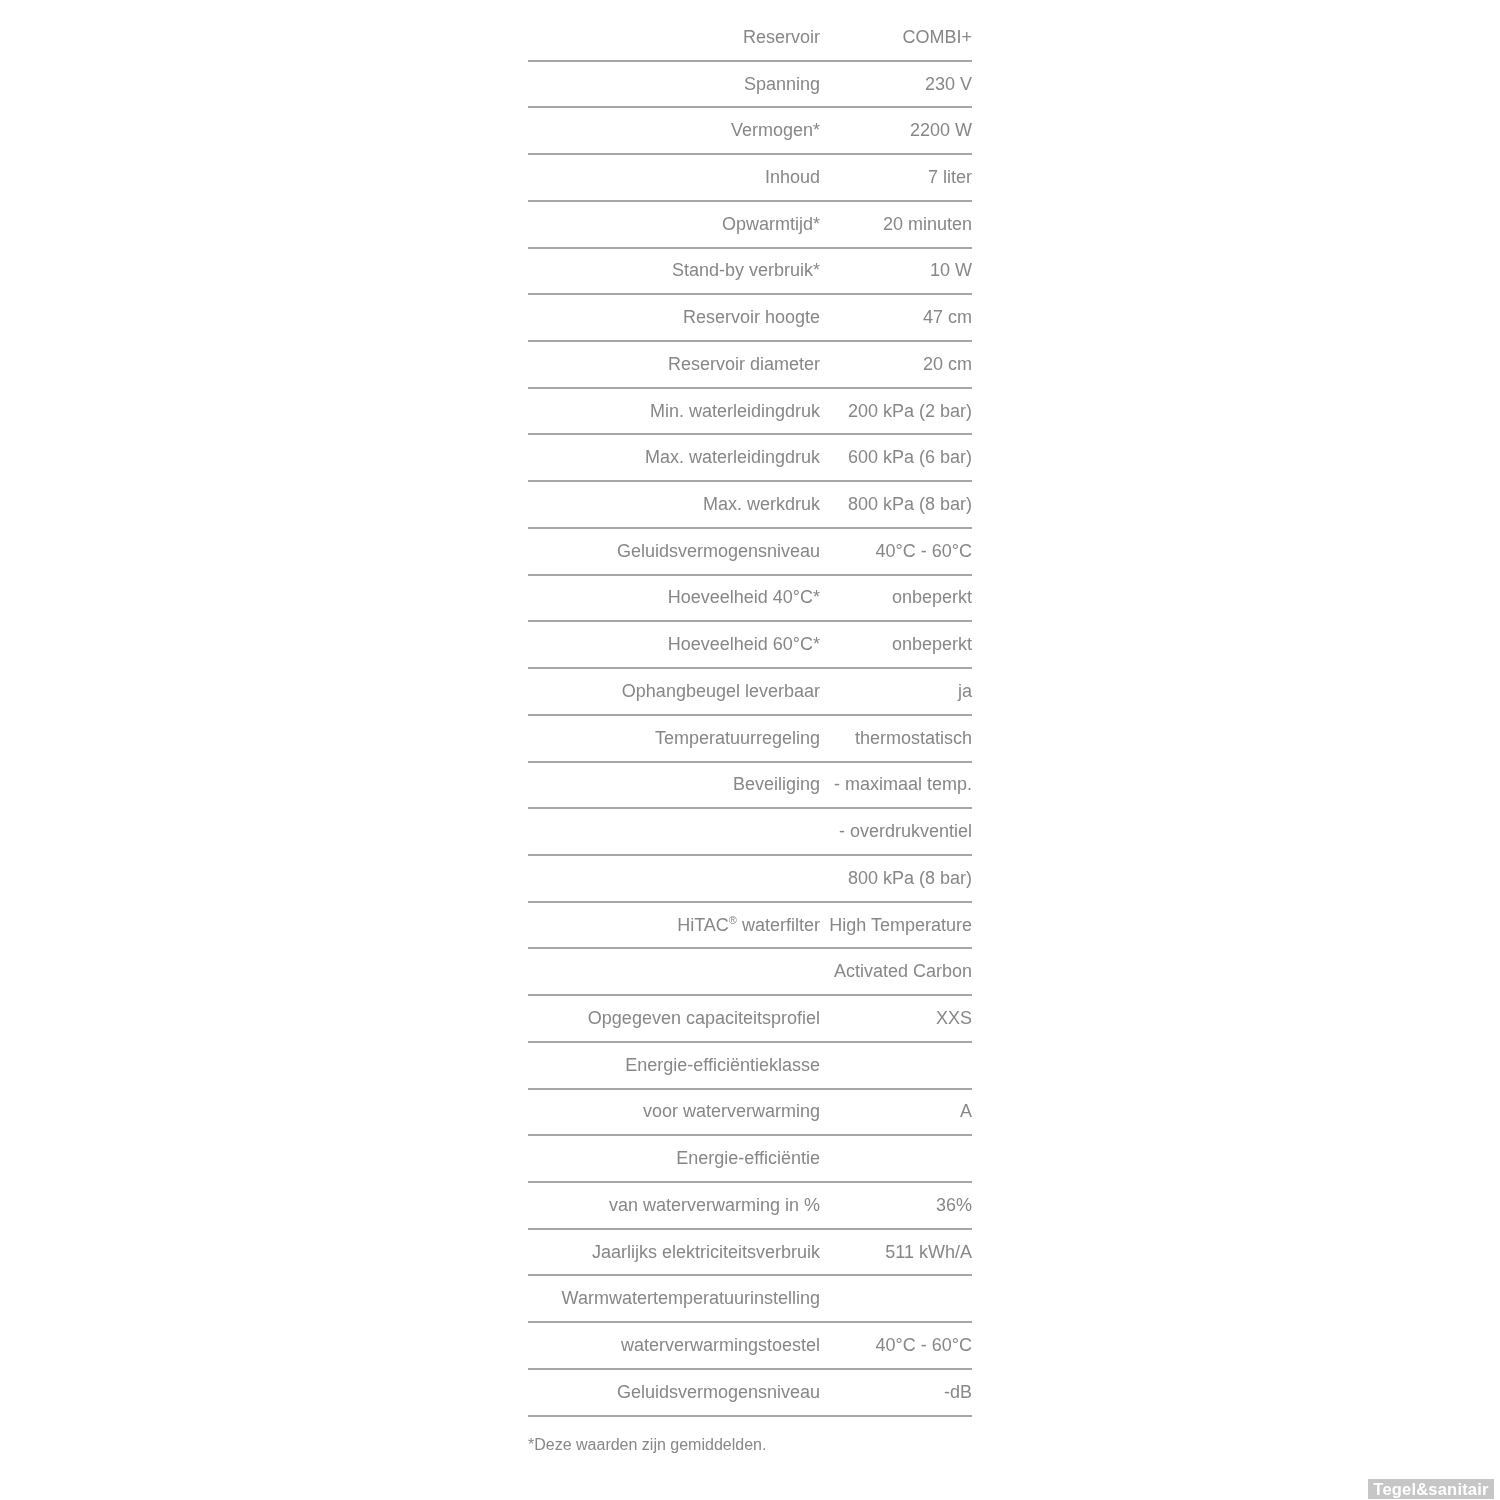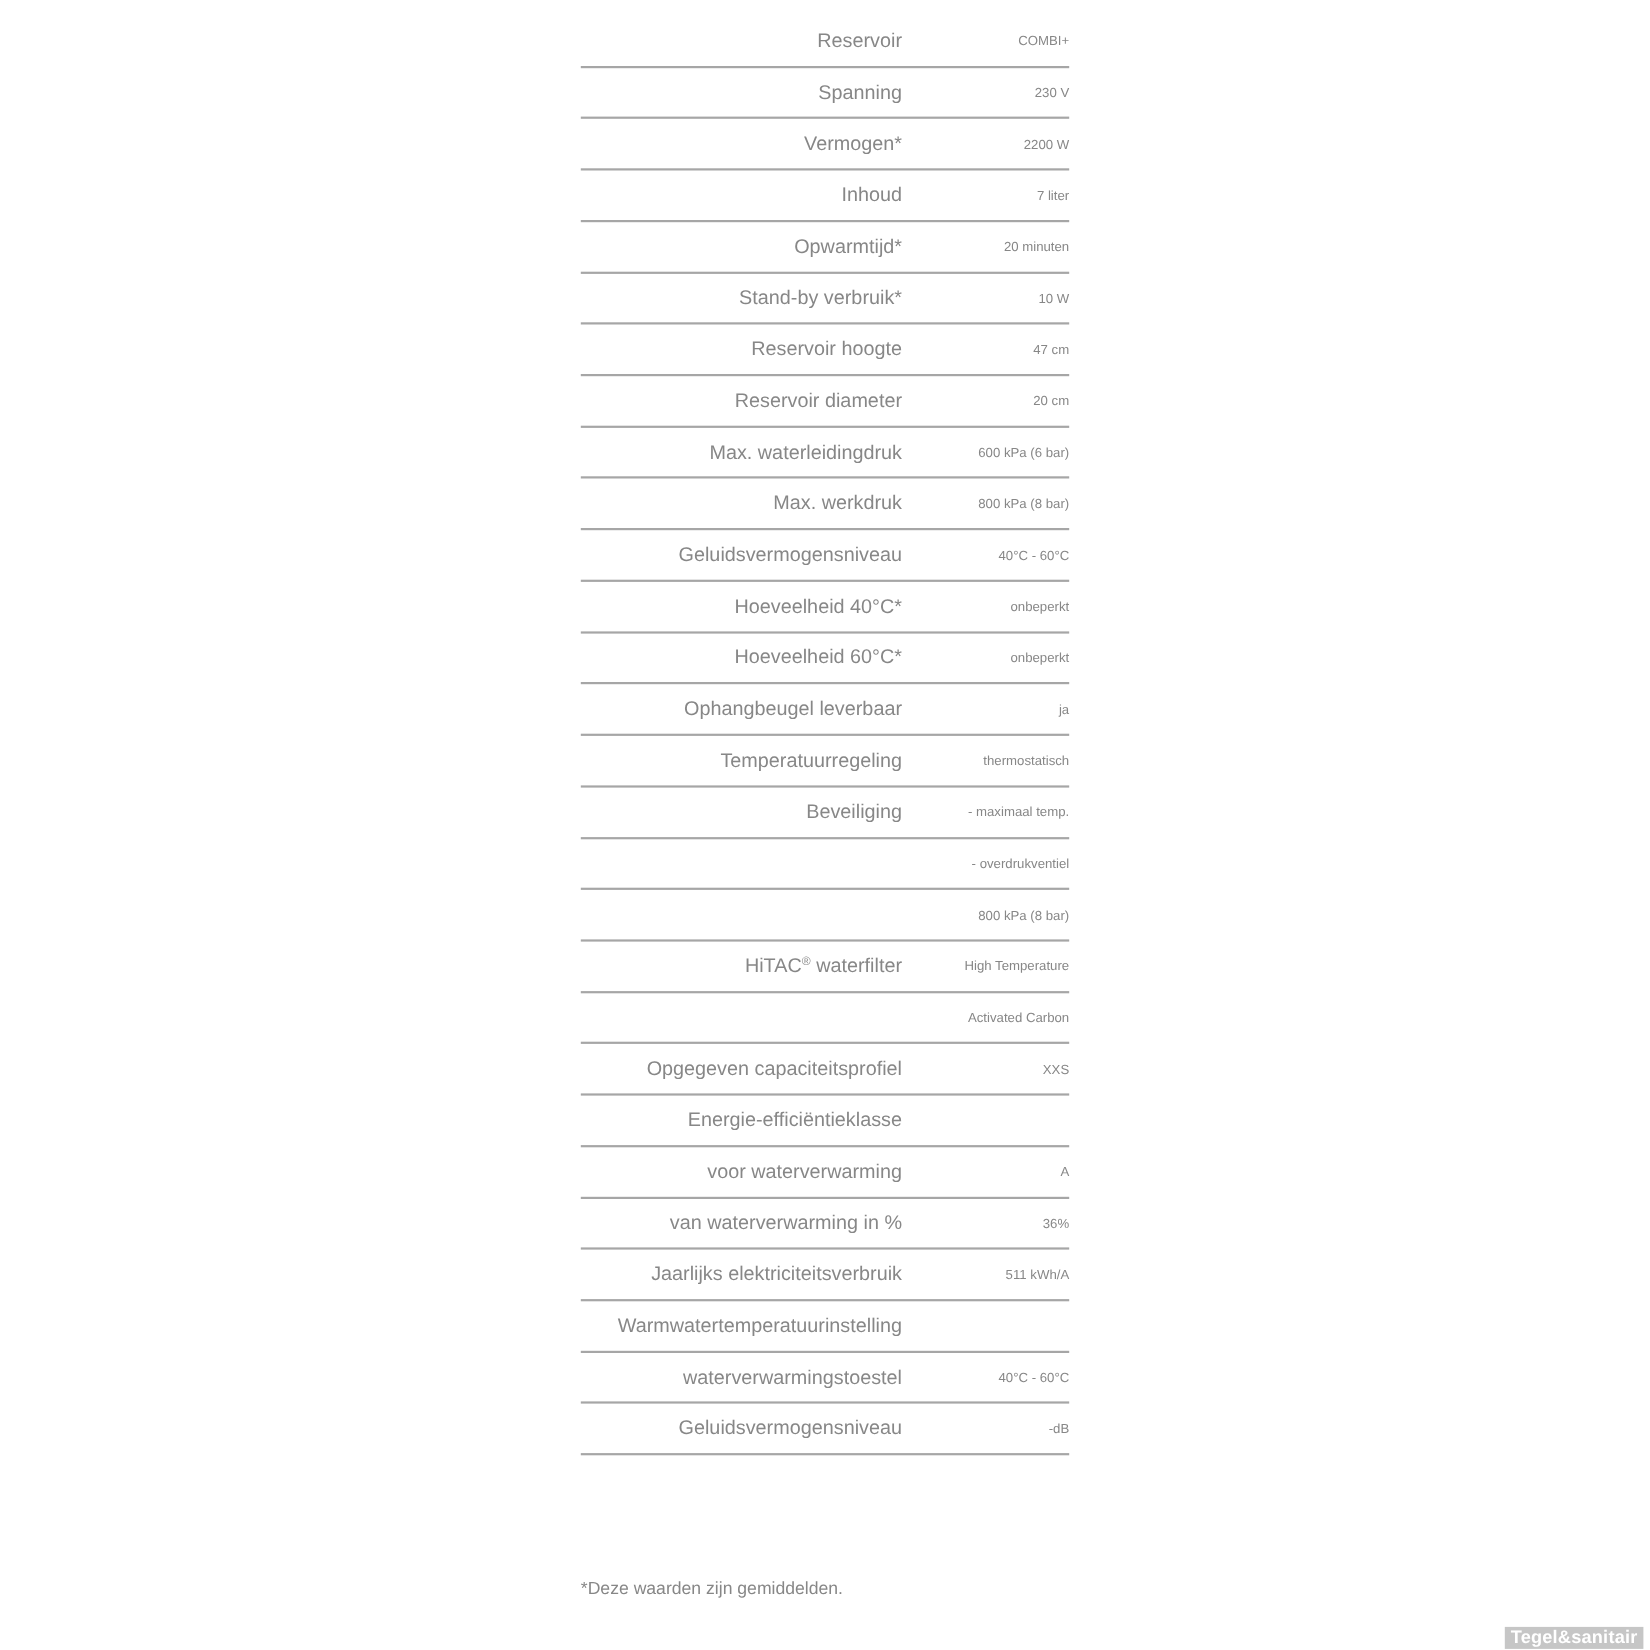--- a/index.html
+++ b/index.html
@@ -32,21 +32,21 @@
     flex:0 0 292px;
     color:var(--text);
     font-size:18px;
     white-space:nowrap;
     overflow:hidden;
   }
   .row .label sup{font-size:11px;}
   .row .value{
     flex:1;
     color:var(--text);
-    font-size:12px;
+    font-size:18px;
     white-space:nowrap;
   }
   .row .value.indent{padding-left:14px;}
   .footnote{
     position:absolute;
     left:528px;top:1436px;
     color:var(--text);
     font-size:16px;
   }
   .watermark{
@@ -114,20 +114,24 @@
     </div>
     <div class="row">
       <span class="label">Reservoir hoogte</span>
       <span class="value">47 cm</span>
     </div>
     <div class="row">
       <span class="label">Reservoir diameter</span>
       <span class="value">20 cm</span>
     </div>
     <div class="row">
+      <span class="label">Min. waterleidingdruk</span>
+      <span class="value">200 kPa (2 bar)</span>
+    </div>
+    <div class="row">
       <span class="label">Max. waterleidingdruk</span>
       <span class="value">600 kPa (6 bar)</span>
     </div>
     <div class="row">
       <span class="label">Max. werkdruk</span>
       <span class="value">800 kPa (8 bar)</span>
     </div>
     <div class="row">
       <span class="label">Geluidsvermogensniveau</span>
       <span class="value">40°C - 60°C</span>
@@ -172,20 +176,24 @@
       <span class="label">Opgegeven capaciteitsprofiel</span>
       <span class="value">XXS</span>
     </div>
     <div class="row">
       <span class="label">Energie-efficiëntieklasse</span>
       <span class="value"></span>
     </div>
     <div class="row">
       <span class="label">voor waterverwarming</span>
       <span class="value">A</span>
+    </div>
+    <div class="row">
+      <span class="label">Energie-efficiëntie</span>
+      <span class="value"></span>
     </div>
     <div class="row">
       <span class="label">van waterverwarming in %</span>
       <span class="value">36%</span>
     </div>
     <div class="row">
       <span class="label">Jaarlijks elektriciteitsverbruik</span>
       <span class="value">511 kWh/A</span>
     </div>
     <div class="row">

